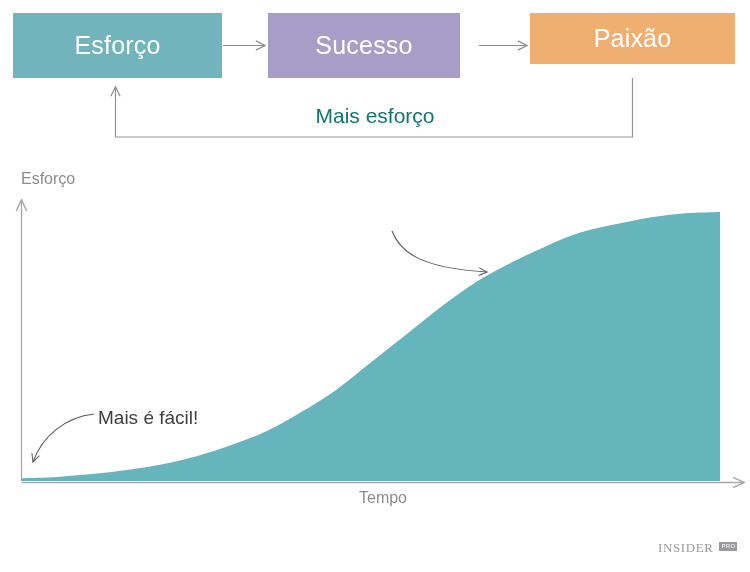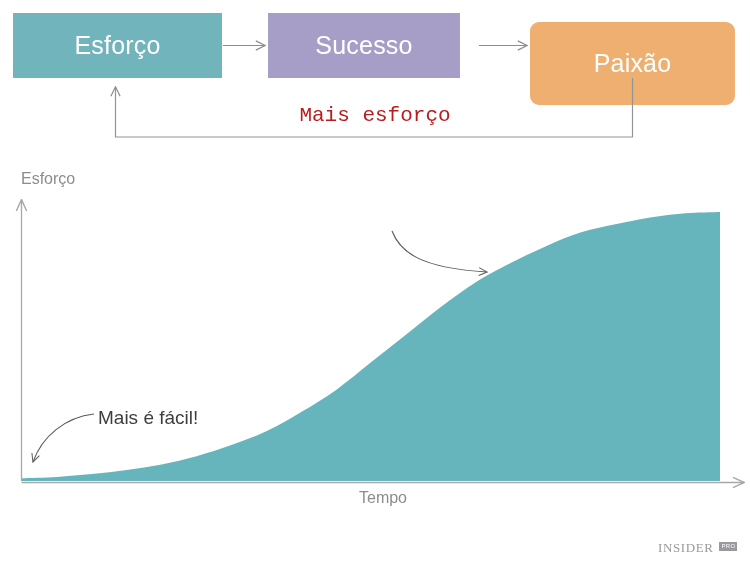--- a/index.html
+++ b/index.html
@@ -28,31 +28,31 @@
     justify-content: center;
     color: #ffffff;
     font-size: 25px;
     font-weight: 400;
     letter-spacing: 0.2px;
     font-family: "Liberation Sans", sans-serif;
     box-sizing: border-box;
   }
   #box-esforco { left: 13px;  top: 13px; width: 209px; height: 65px; }
   #box-sucesso { left: 268px; top: 13px; width: 192px; height: 65px; }
-  #box-paixao  { left: 530px; top: 22px; width: 205px; height: 83px; border-radius: 9px; }
+  #box-paixao  { left: 530px; top: 13px; width: 205px; height: 51px; }
 
   .loop-label {
     position: absolute;
     left: 0;
     top: 104px;
     width: 750px;
     text-align: center;
     font-size: 21px;
-    color: #b91c1c;
-    font-family: Liberation Mono, monospace;
+    color: #0f766e;
+    font-family: Liberation Sans, sans-serif;
   }
   .axis-label {
     position: absolute;
     color: #8c8c8c;
     font-size: 16px;
     font-family: "Liberation Sans", sans-serif;
     white-space: nowrap;
   }
   #label-y { left: 21px; top: 170px; }
   #label-x { left: 8px; top: 489px; width: 750px; text-align: center; }

